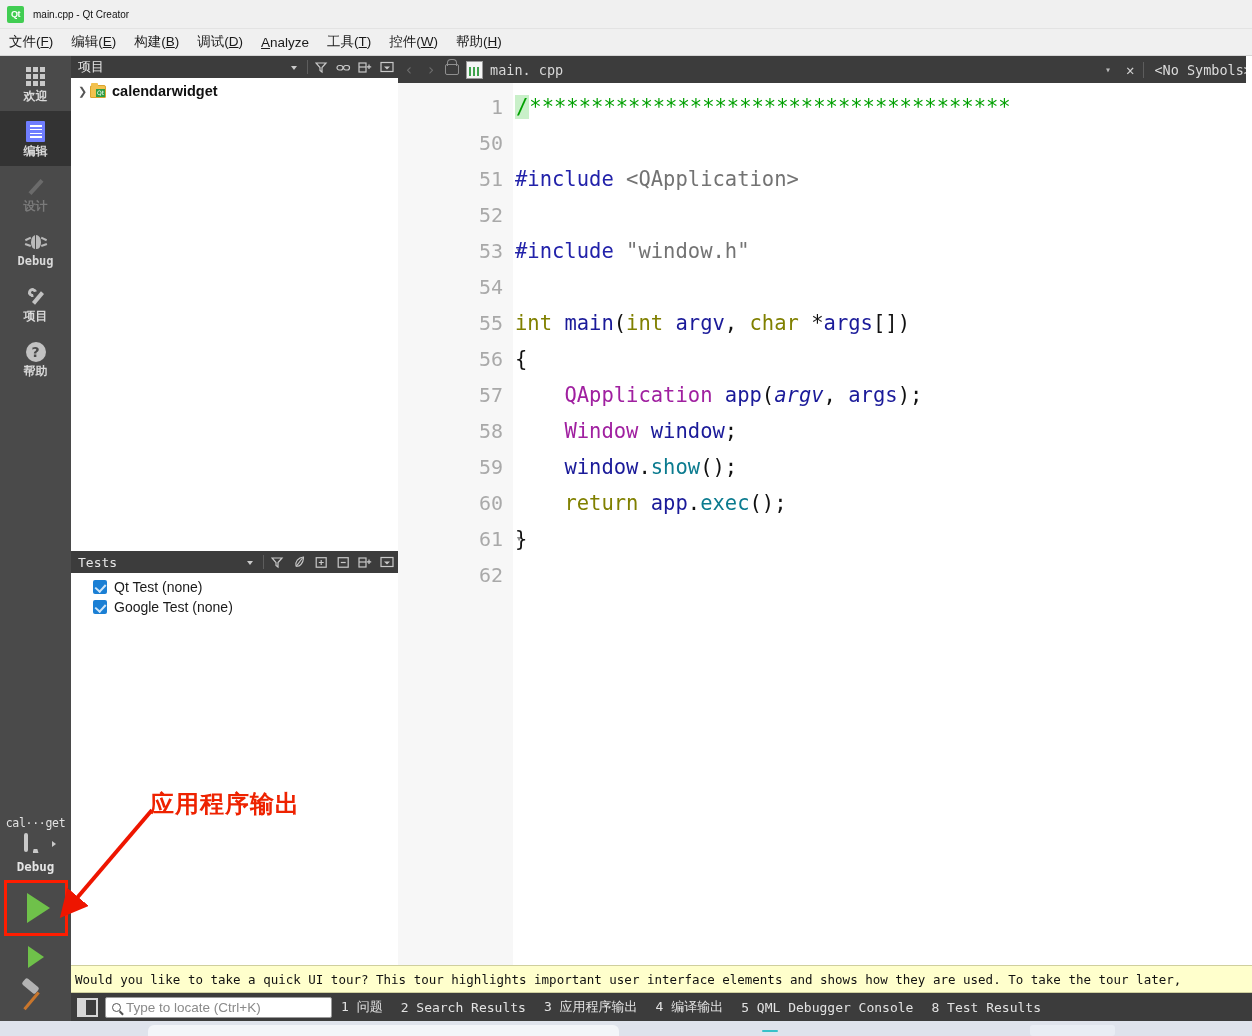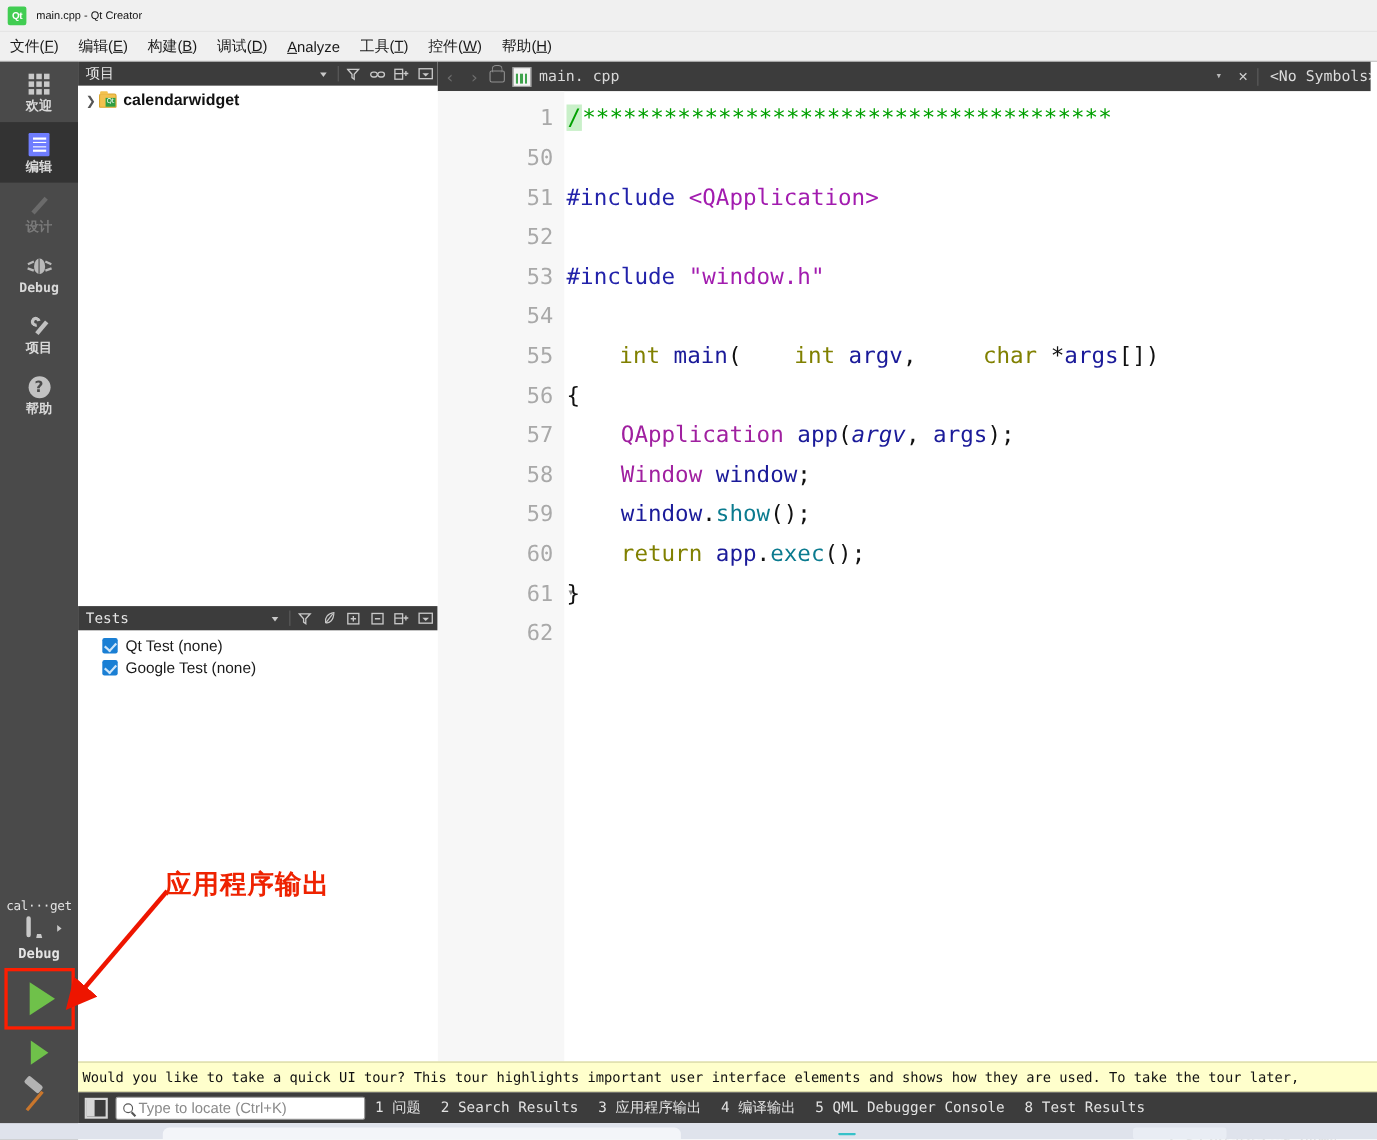--- a/index.html
+++ b/index.html
@@ -157,22 +157,22 @@
   .gutter{ width:115px; background:#f7f7f7; padding-top:6px; position:relative;}
   .gutter .num{ height:36px; line-height:36px; text-align:right; padding-right:10px;
       color:#a9a9a9; font-family:"DejaVu Sans Mono",monospace; font-size:20px;}
   .gutter .fold{ position:absolute; right:-12px; width:12px; text-align:center;
       color:#8c8c8c; font-size:11px; }
   .codelines{ flex:1 1 auto; padding-top:6px; font-family:"DejaVu Sans Mono",monospace;
       font-size:20.5px; overflow:hidden; white-space:pre; position:relative;}
   .codeline{ height:36px; line-height:36px; padding-left:2px; }
   .c-green{ color:#00a000; }
   .c-preproc{ color:#2222aa; }
-  .c-str{ color:#a21caf;margin-top:37px; }
-  .c-type{ color:#808000;margin-left:48px; }
+  .c-str{ color:#737373;margin-top:37px; }
+  .c-type{ color:#808000; }
   .c-fn{ color:#1a1a99; }
   .c-kw{ color:#808000; }
   .c-cls{ color:#a020a0; }
   .c-var{ color:#1a1a99; }
   .c-param{ color:#1a1a99; font-style:italic; }
   .c-member{ color:#0b7b8f; }
   .c-plain{ color:#111; }
   .first-comment{ background:#c9f0c9; padding:0 1px; }
 
   

